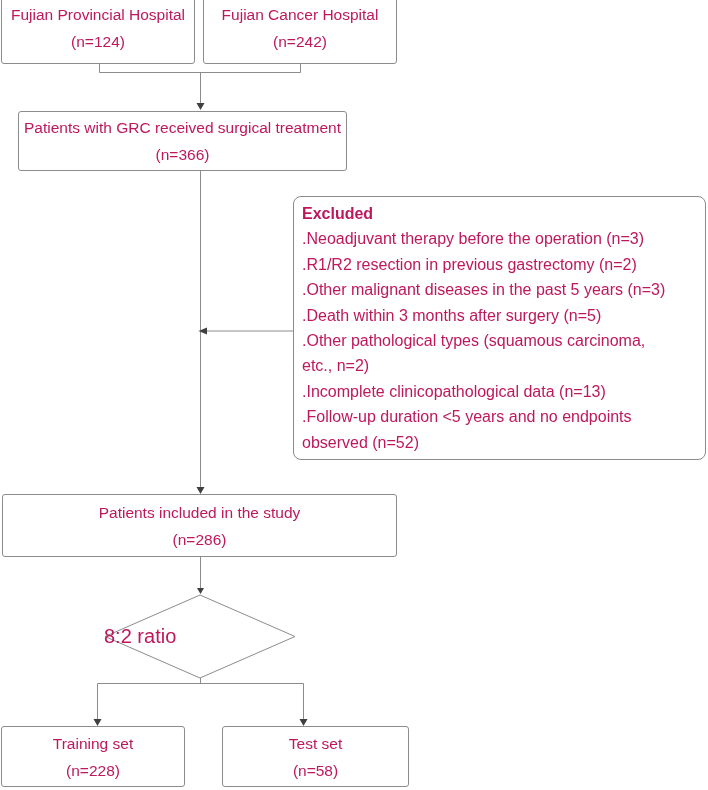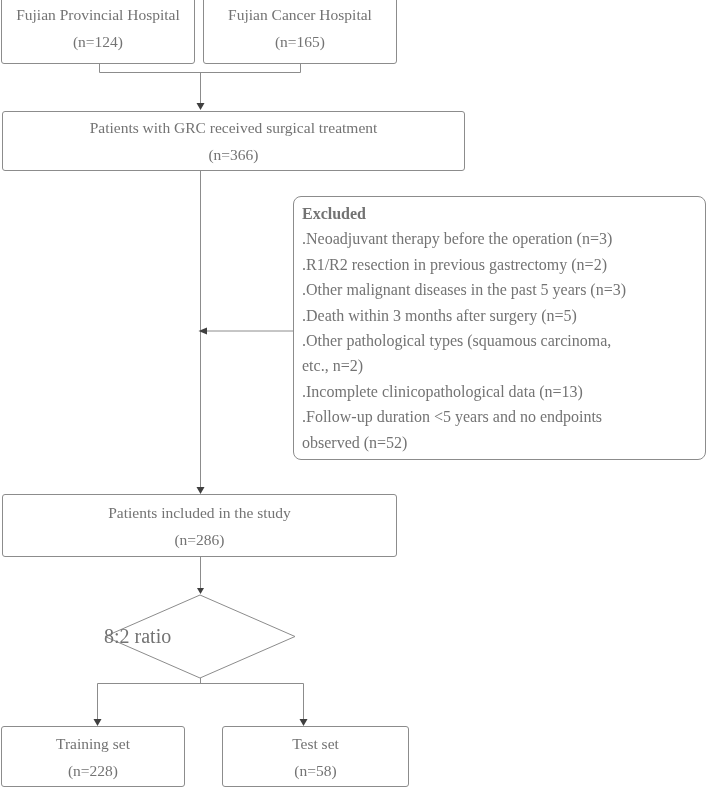--- a/index.html
+++ b/index.html
@@ -2,42 +2,42 @@
 <html><head>
 <meta charset="utf-8">
 <style>
   html, body { margin: 0; padding: 0; background: #ffffff; }
   .canvas {
     position: relative;
     width: 708px;
     height: 790px;
     background: #ffffff;
     overflow: hidden;
-    font-family: Liberation Serif, serif;
-    color: #737373;
+    font-family: Liberation Sans, sans-serif;
+    color: #be185d;
   }
   svg.wires { position: absolute; left: 0; top: 0; z-index: 1; }
   .node {
     position: absolute;
     z-index: 2;
     background: #ffffff;
     border: 1px solid #8c8c8c;
     border-radius: 3px;
     display: flex;
     flex-direction: column;
     align-items: center;
     justify-content: center;
     text-align: center;
     font-size: 15.5px;
     line-height: 27px;
     box-sizing: border-box;
   }
   .node-hospital-a { left: 1px;   top: -8px;  width: 194px; height: 72px; }
   .node-hospital-b { left: 203px; top: -8px;  width: 194px; height: 72px; }
-  .node-surgical   { left: 2px;   top: 111px; width: 463px; height: 60px; }
+  .node-surgical   { left: 18px;   top: 111px; width: 329px; height: 60px; }
   .node-included   { left: 2px;   top: 494px; width: 395px; height: 63px; }
   .node-training   { left: 1px;   top: 726px; width: 184px; height: 61px; }
   .node-test       { left: 222px; top: 726px; width: 187px; height: 61px; }
   .node-excluded {
     left: 293px; top: 196px; width: 413px; height: 264px;
     display: block;
     text-align: left;
     padding: 4px 8px;
     font-size: 16px;
     line-height: 25.4px;
@@ -82,21 +82,21 @@
     <polygon points="299.5,719 307.5,719 303.5,726" fill="#3f3f3f"></polygon>
   </svg>
 
   <div class="node node-hospital-a">
     <div>Fujian Provincial Hospital</div>
     <div>(n=124)</div>
   </div>
 
   <div class="node node-hospital-b">
     <div>Fujian Cancer Hospital</div>
-    <div>(n=165)</div>
+    <div>(n=242)</div>
   </div>
 
   <div class="node node-surgical">
     <div>Patients with GRC received surgical treatment</div>
     <div>(n=366)</div>
   </div>
 
   <div class="node node-excluded">
     <div class="excluded-title">Excluded</div>
     <div class="excluded-item"><span>.</span><span>Neoadjuvant therapy before the operation (n=3)</span></div>

